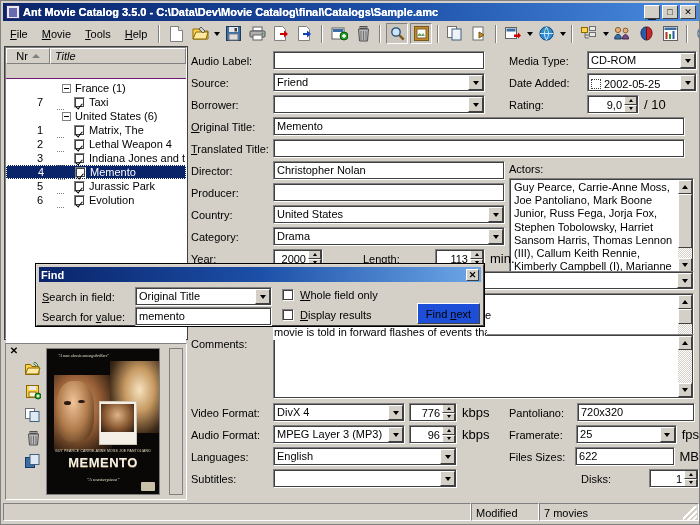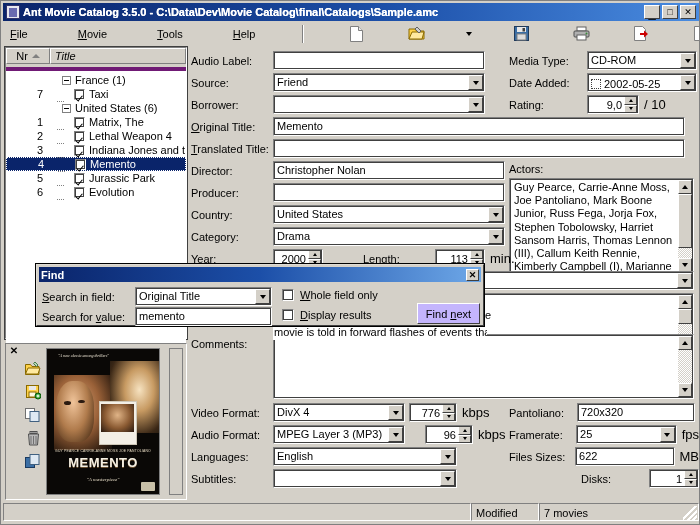--- a/index.html
+++ b/index.html
@@ -49,21 +49,20 @@
   }
   .tb-btn span { position:absolute; left:0; right:0; top:0; }
   .tb-min span { top:3px; font-size:13px; line-height:8px; }
 
   
   #menubar {
     position: absolute; left: 2px; top: 21px; width: 696px; height: 24px;
     background: #d4d0c8;
     display: flex; align-items: center;
     border-bottom: 1px solid #d4d0c8;
-    gap: 36px;
   }
   .menu-item {
     padding: 2px 7px; font-size: 11px; color: #000; cursor: default;
     white-space: nowrap;
   }
   .menu-item u { text-decoration: underline; }
   .tb-sep {
     width: 2px; height: 18px; margin: 0 4px;
     border-left: 1px solid #808080; border-right: 1px solid #ffffff;
   }
@@ -87,22 +86,22 @@
   }
 
   
   #tree-panel {
     position: absolute; left: 4px; top: 46px; width: 182px; height: 292px;
     background: #ffffff;
     border: 1px solid #808080; border-right-color:#fff; border-bottom-color:#fff;
     outline: 1px solid #404040; outline-offset: 0px;
   }
   #tree-header {
-    display: flex; height: 23px; background: #d4d0c8;
-    border-bottom: 4px solid #701a75;
+    display: flex; height: 31px; background: #d4d0c8;
+    border-bottom: 1px solid #701a75;
   }
   .th {
     height: 16px; background: #d4d0c8;
     border: 1px solid #ffffff; border-right-color:#808080; border-bottom-color:#808080;
     font-size: 11px; padding: 1px 4px; display:flex; align-items:center; gap:4px;
     color:#000;
   }
   .th-nr { width: 44px; justify-content:center; }
   .th-title { flex: 1 1 auto; font-style: italic; }
   .sort-asc {
@@ -332,21 +331,21 @@
     font-size:9px; line-height:10px; text-align:center; color:#000; font-weight:bold;
   }
   .fd-row { position:absolute; display:flex; align-items:center; }
   .chkbox {
     width:12px;height:12px; background:#fff;
     border:1px solid #808080; border-right-color:#fff; border-bottom-color:#fff;
     outline:1px solid #404040; outline-offset:-2px;
     margin-right:6px; flex:0 0 auto;
   }
   .btn {
-    background:#c4b5fd;
+    background:#1d4ed8;
     border:1px solid #ffffff; border-right-color:#404040; border-bottom-color:#404040;
     font-size:11px; color:#000;
     display:flex; align-items:center; justify-content:center;
   }
 
   
   #statusbar {
     position:absolute; left:2px; bottom:3px; width:696px; height:18px;
     display:flex; align-items:stretch; gap:0;
   }
@@ -861,21 +860,21 @@
       <div class="lbl" style="width:68px">Pantoliano:</div>
       <div class="tfield" style="width:118px">720x320</div>
     </div>
 
     <div class="row" style="left:0; top:378px; width:330px;">
       <div class="lbl" style="width:82px">Audio Format:</div>
       <div class="combo" style="width:132px">
         <div class="cval">MPEG Layer 3 (MP3)</div>
         <div class="cbtn"></div>
       </div>
-      <div class="spin" style="width:48px; margin-left:20px;">
+      <div class="spin" style="width:48px; margin-left:4px;">
         <div class="sval">96</div>
         <div class="spinbtns">
           <div class="sb up"></div>
           <div class="sb dn"></div>
         </div>
       </div>
       <div class="unit">kbps</div>
     </div>
 
     <div class="row" style="left:318px; top:378px; width:190px;">

